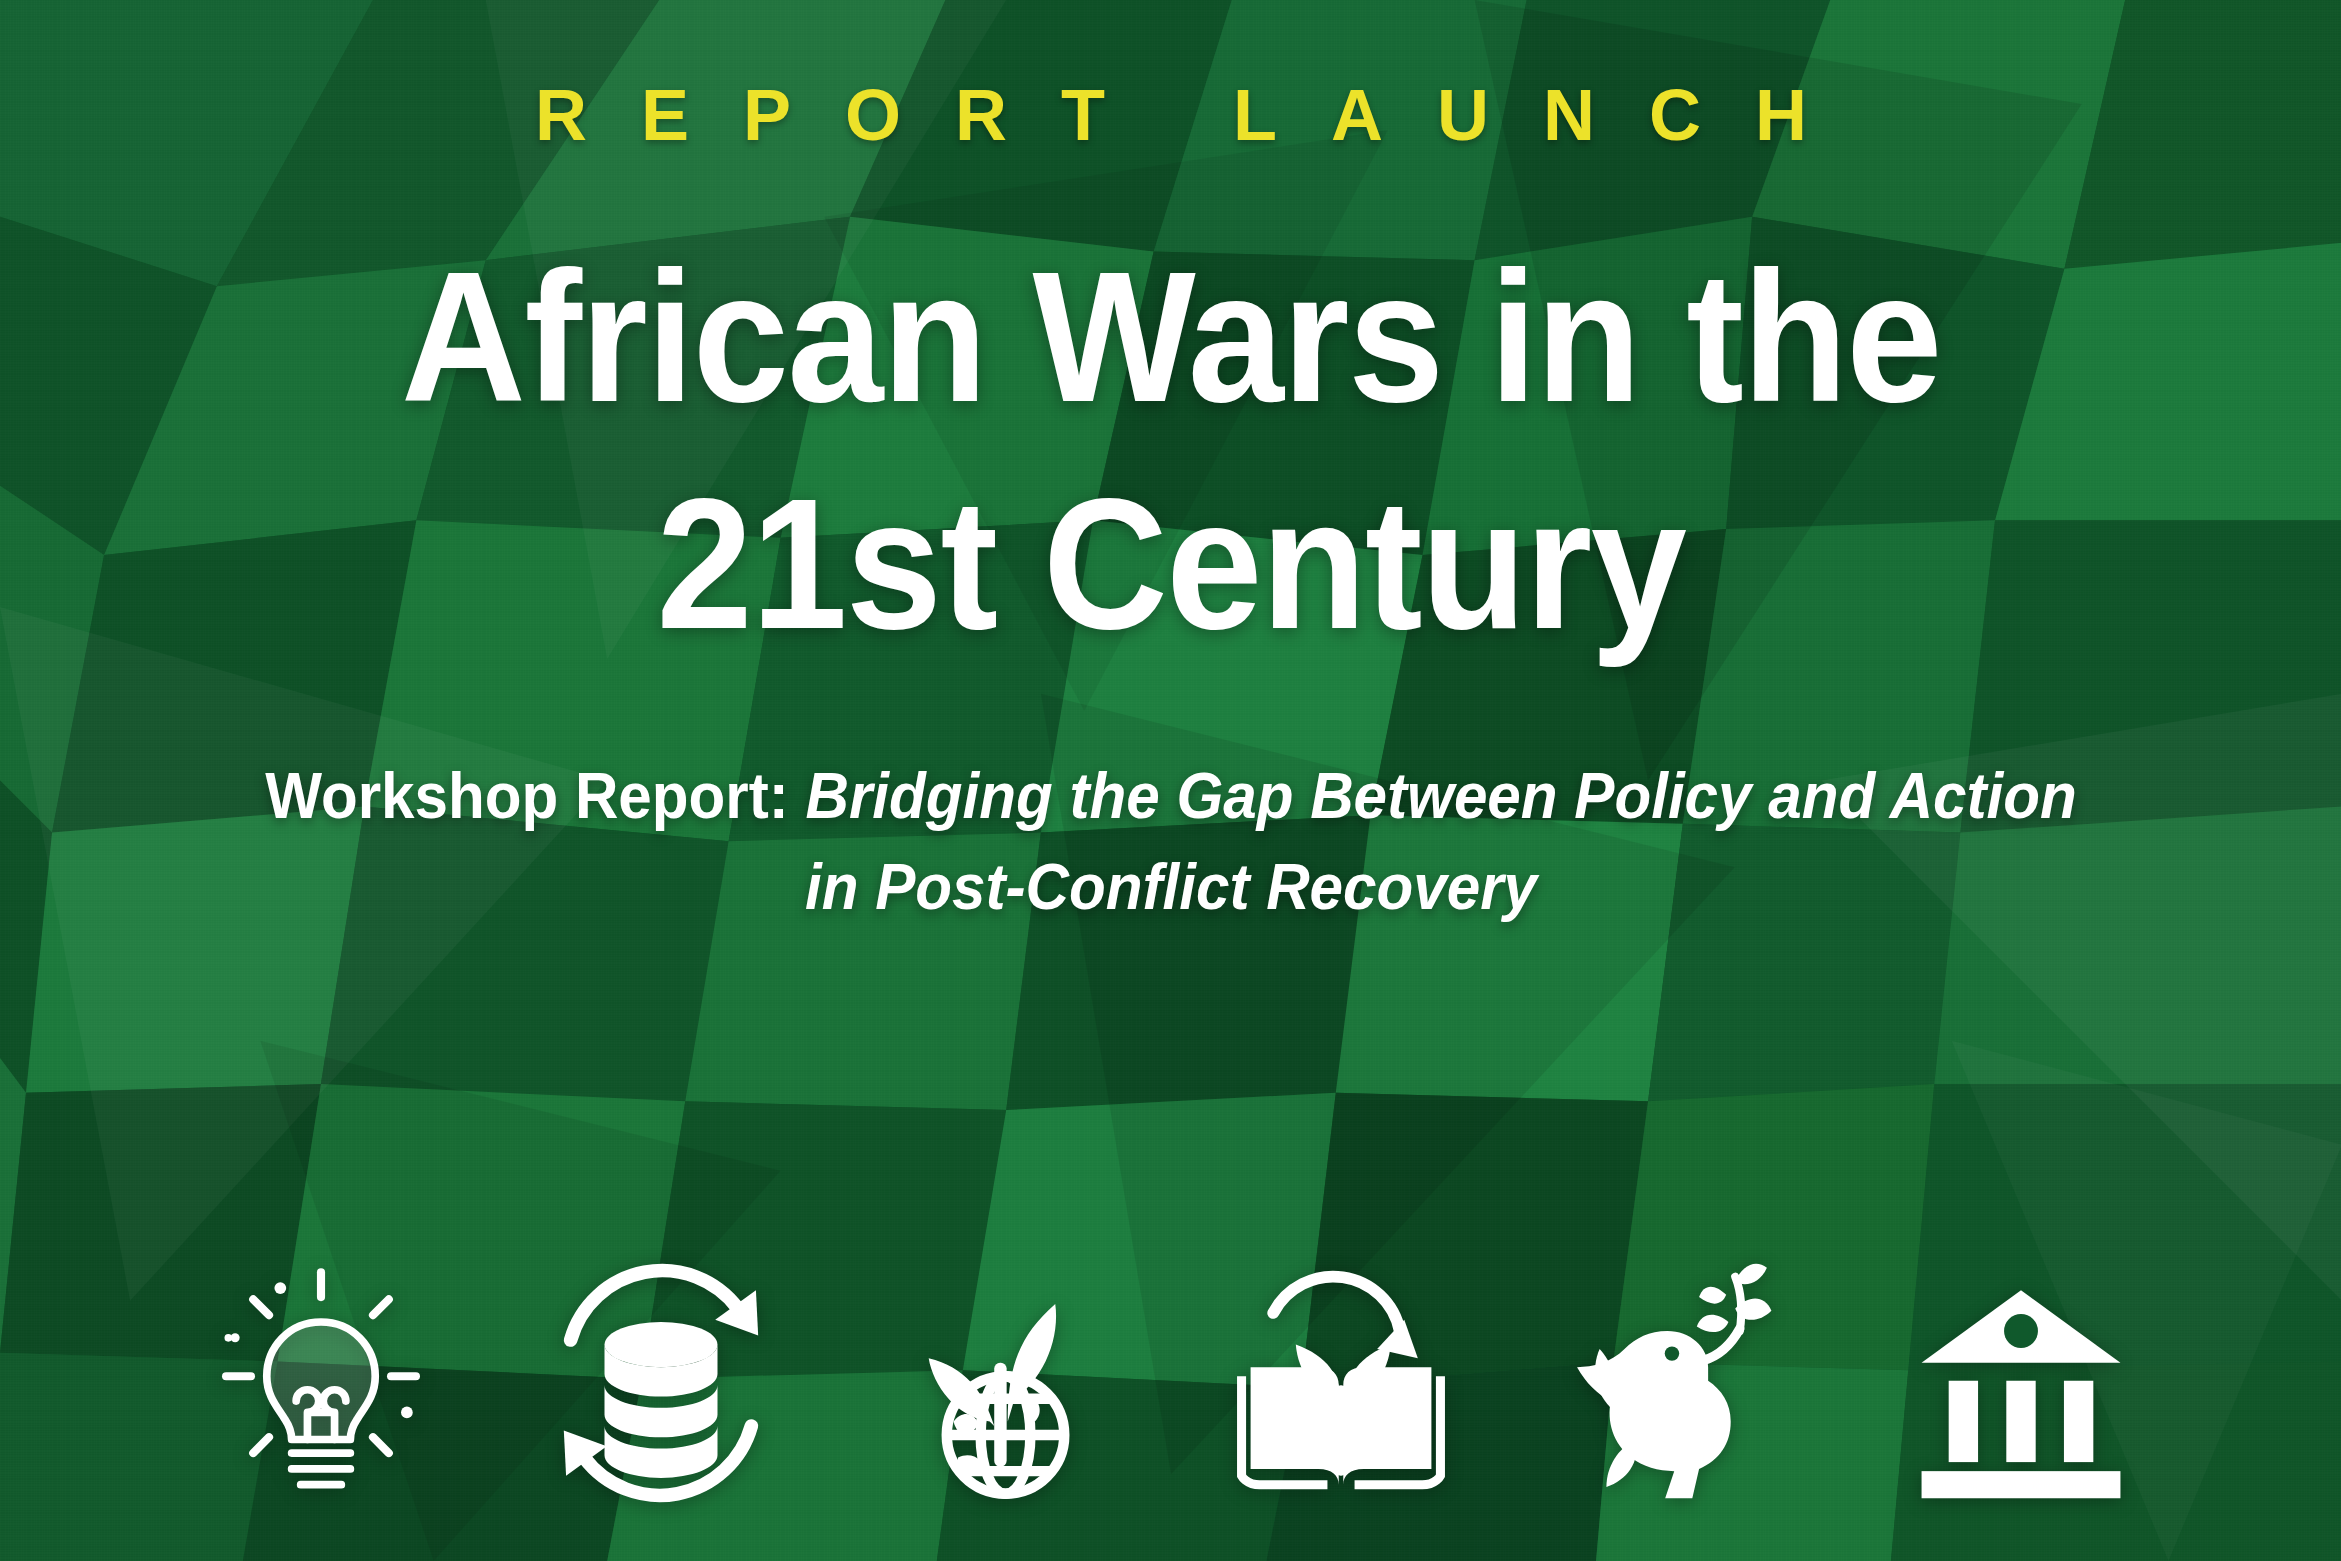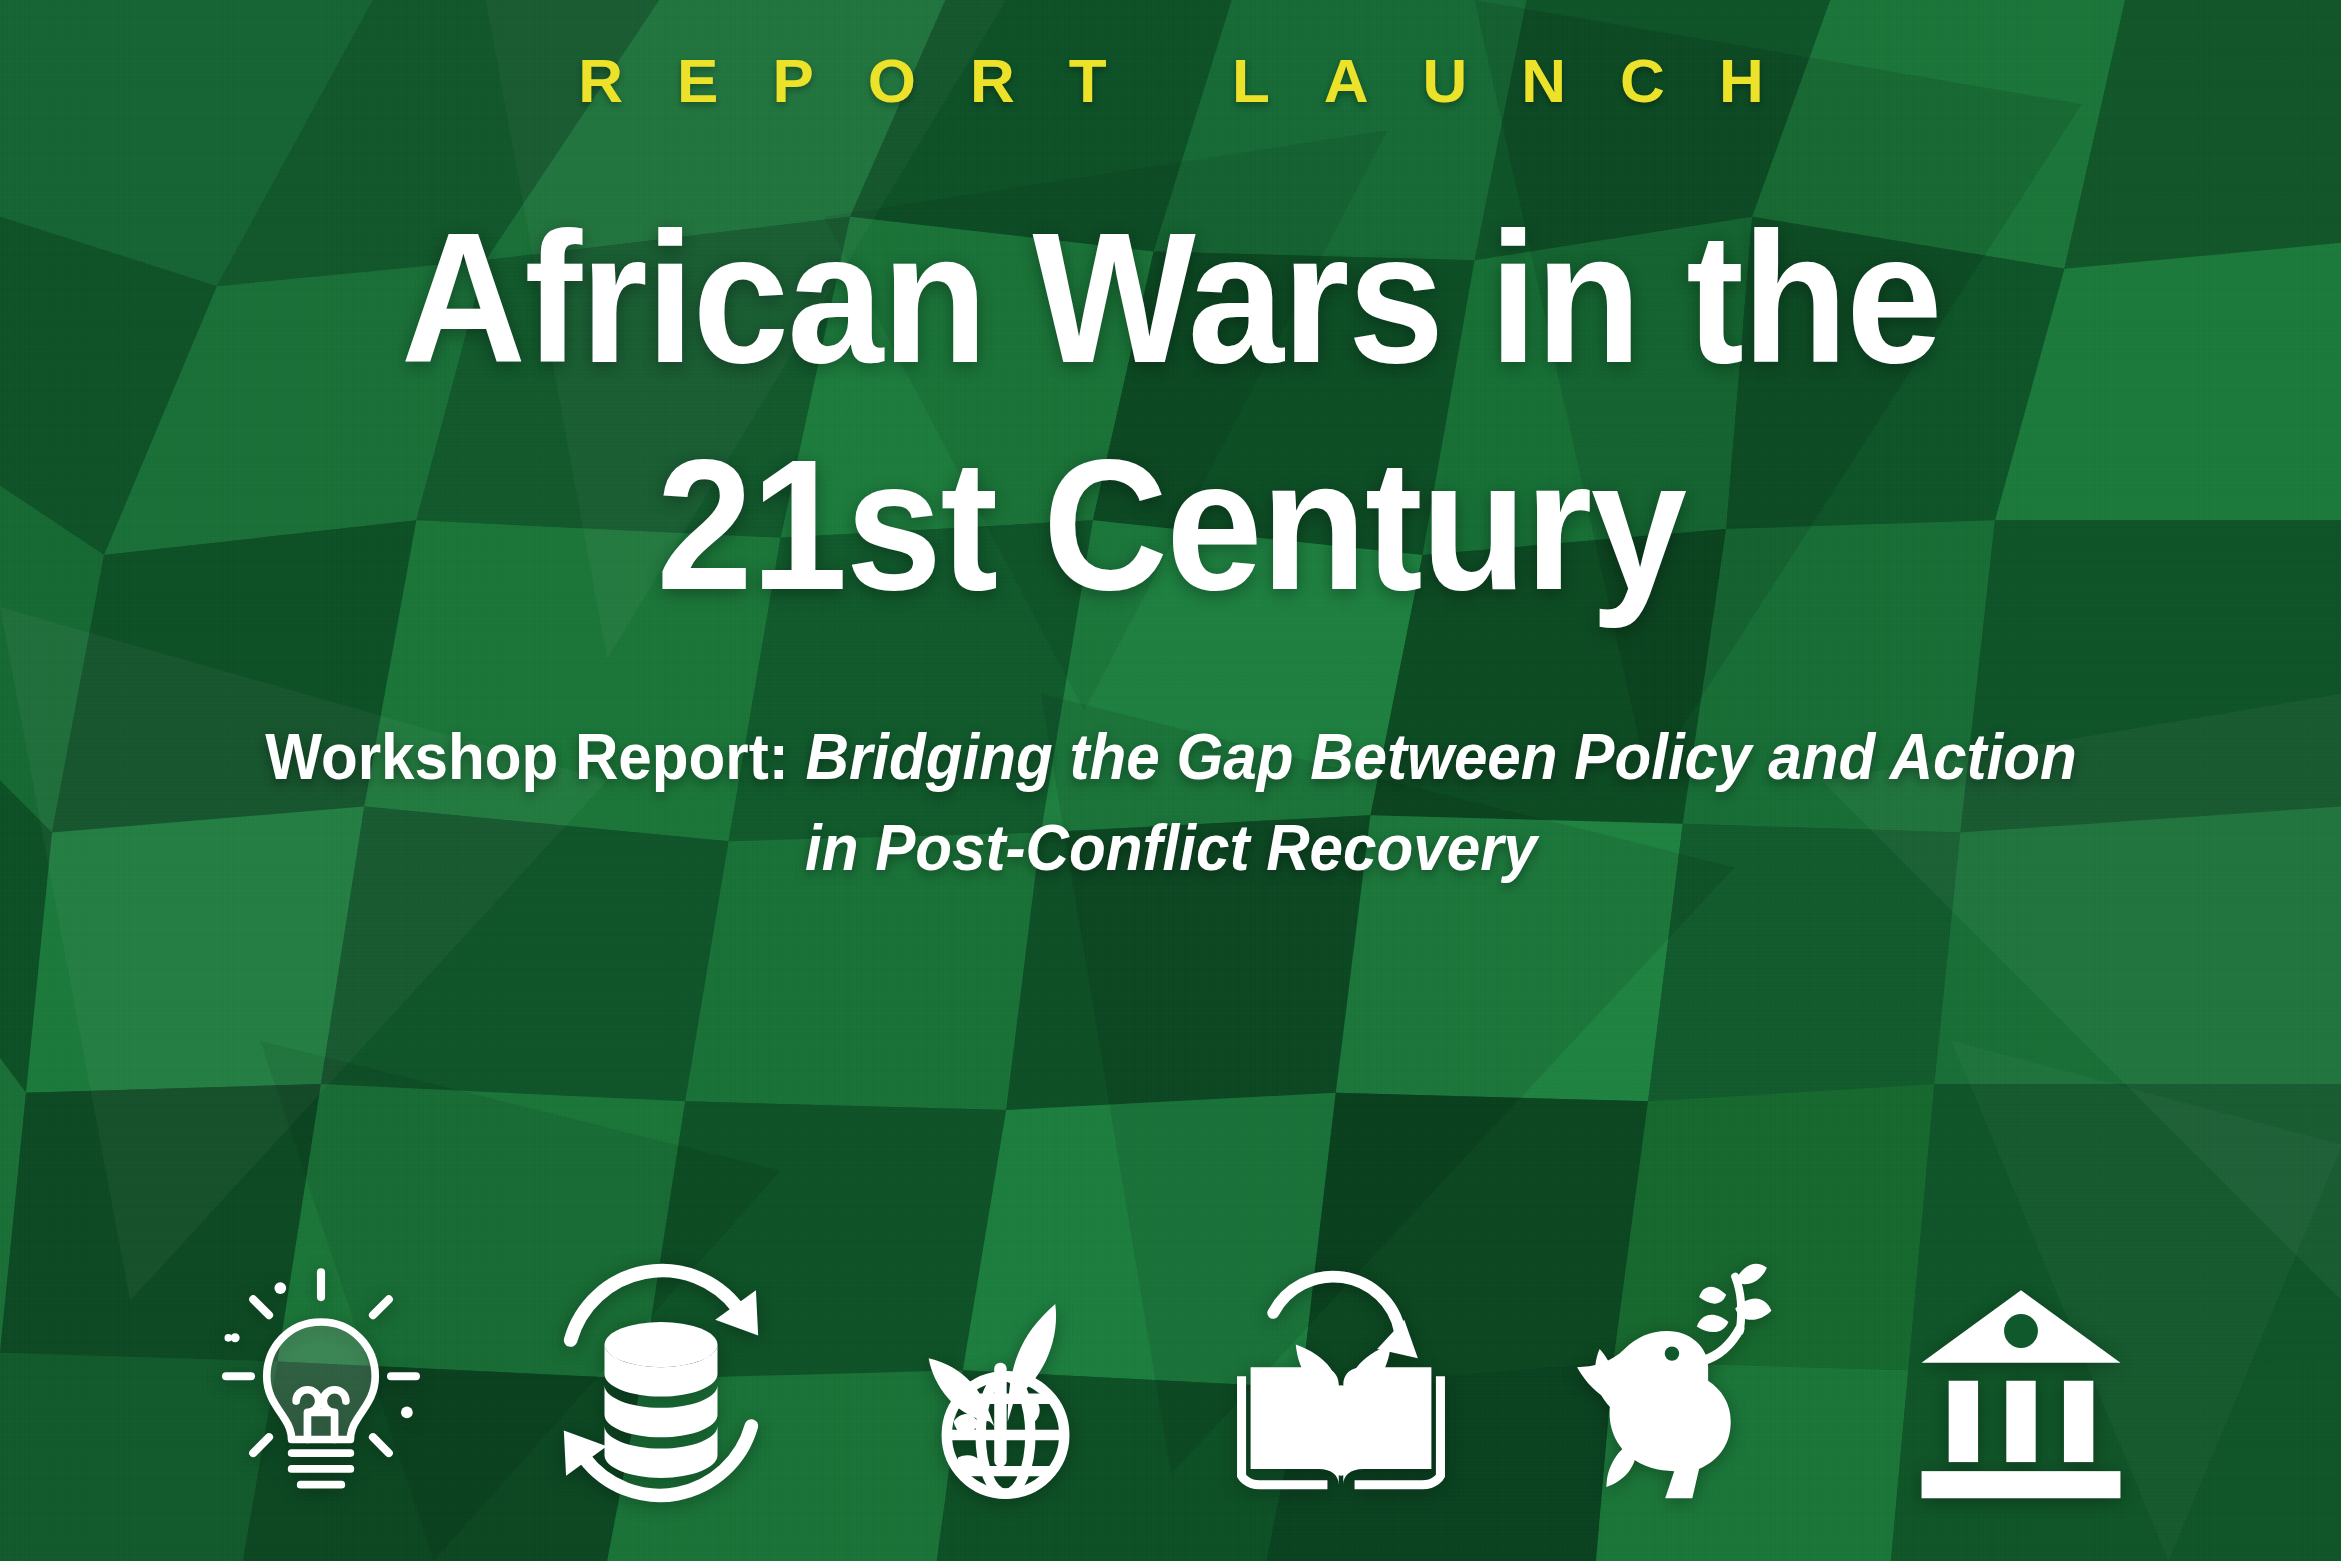--- a/index.html
+++ b/index.html
@@ -26,25 +26,25 @@
   }
 
   
   .stage {
     position:absolute; inset:0;
     display:flex; flex-direction:column;
     align-items:center;
   }
 
   .kicker {
-    margin-top:50px;
+    margin-top:79px;
     width:2222px;
     text-align:center;
     color:#ece22a;
-    font-size:62px;
+    font-size:72px;
     font-weight:bold;
     letter-spacing:54px;
     text-indent:54px;
     line-height:1;
     white-space:nowrap;
     text-shadow:0 2.6px 7.8px rgba(0,0,0,.32);
   }
 
   .title {
     margin-top:73px;

